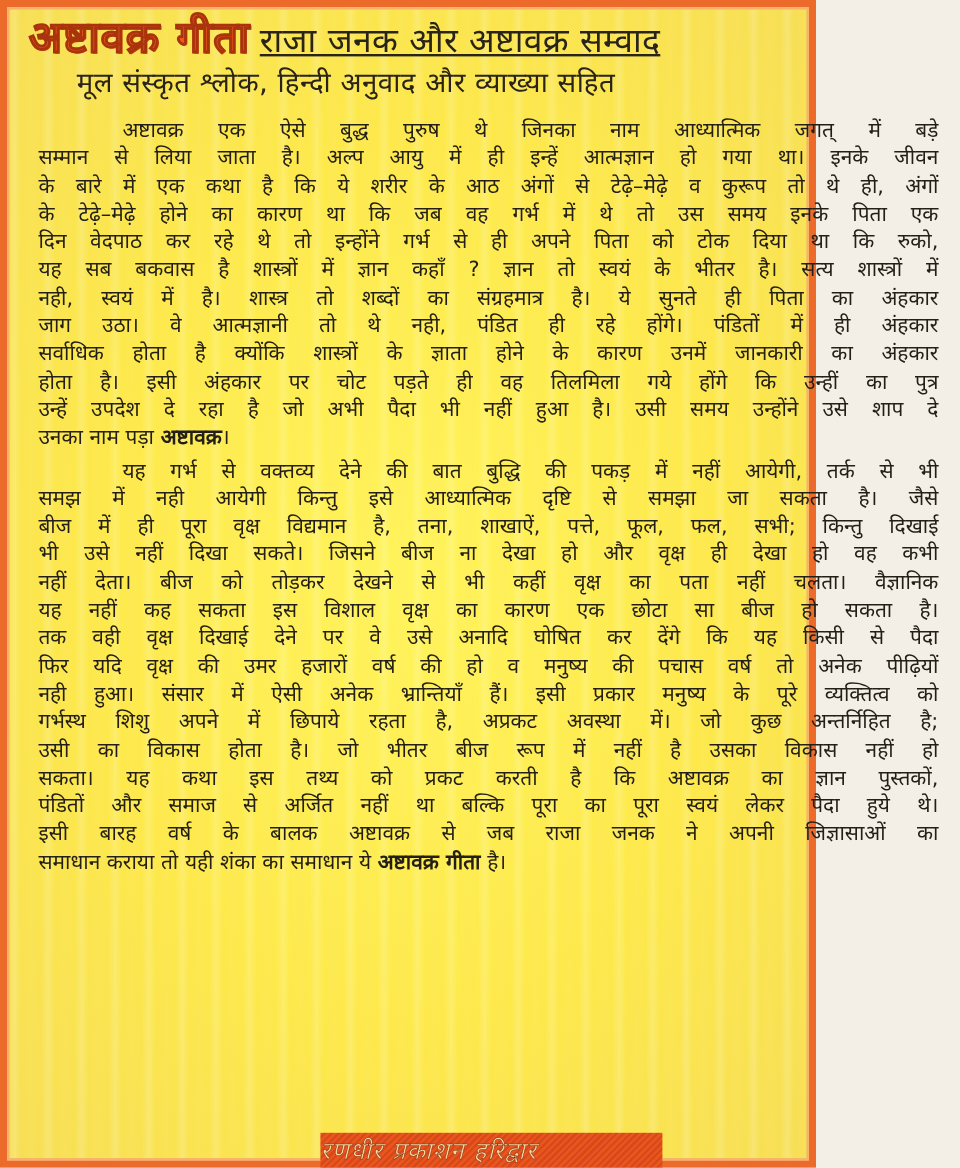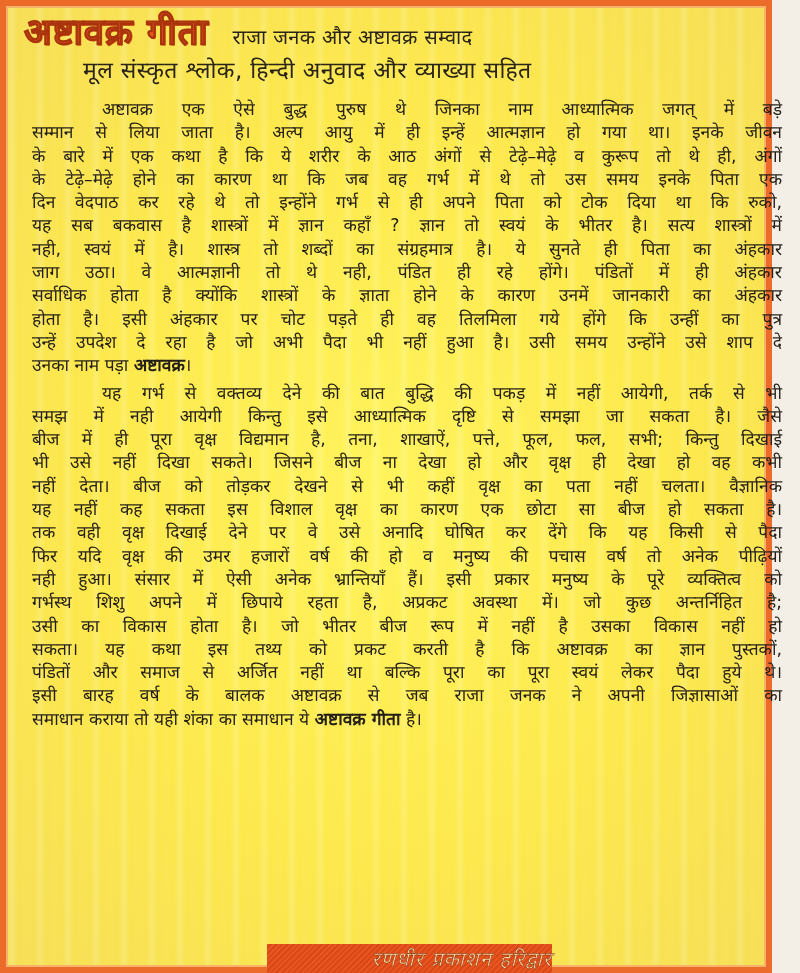--- a/index.html
+++ b/index.html
@@ -10,21 +10,21 @@
       width: 800px;
       height: 973px;
       background: #f3efe6;
       overflow: hidden;
       font-family: "DejaVu Sans", sans-serif;
     }
     .page {
       position: absolute;
       left: 0;
       top: 0;
-      width: 772px;
+      width: 680px;
       height: 973px;
       box-sizing: border-box;
       border: 6px solid #ec6a2a;
       background:
         repeating-linear-gradient(90deg,
           rgba(255,255,255,0.0) 0px,
           rgba(255,255,255,0.18) 6px,
           rgba(255,255,255,0.0) 12px,
           rgba(255,230,120,0.15) 20px,
           rgba(255,255,255,0.0) 28px),
@@ -51,29 +51,30 @@
       font-family: "DejaVu Sans", sans-serif;
       font-weight: bold;
       font-size: 36px;
       color: #ea5a1e;
       -webkit-text-stroke: 1.2px #a8330c;
       letter-spacing: 1px;
       line-height: 40px;
       text-shadow: 1px 1px 0 #c84714;
     }
     .sub-title {
-      margin-left: 24px;
-      font-size: 20px;
+      margin-left: 8px;
+      font-size: 28px;
       color: #2a2418;
       line-height: 40px;
       letter-spacing: 0.3px;
+      text-decoration: underline;
     }
     .title-row2 {
       position: absolute;
-      left: 77px;
+      left: 58px;
       top: 47px;
       height: 34px;
       font-size: 23px;
       color: #2a2418;
       line-height: 34px;
       white-space: nowrap;
       letter-spacing: 0.4px;
     }
     .body-text {
       position: absolute;
@@ -108,21 +109,21 @@
       position: absolute;
       left: 261px;
       top: 938px;
       width: 285px;
       height: 29px;
       background:
         repeating-linear-gradient(135deg,
           #e8561d 0px, #e8561d 2px, #d9481a 2px, #d9481a 4px);
       display: flex;
       align-items: center;
-      justify-content: flex-end;
+      justify-content: flex-start;
     }
     .footer-text {
       font-family: "DejaVu Serif", serif;
       font-style: italic;
       font-size: 20px;
       color: #f9d8a2;
       -webkit-text-stroke: 0.4px #7a2c0c;
       letter-spacing: 1px;
       white-space: nowrap;
     }

